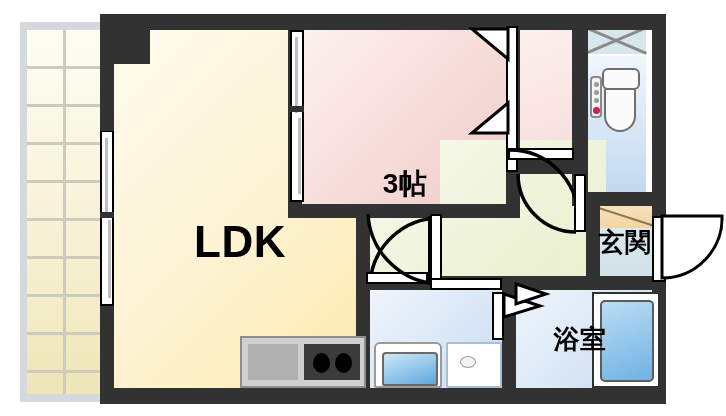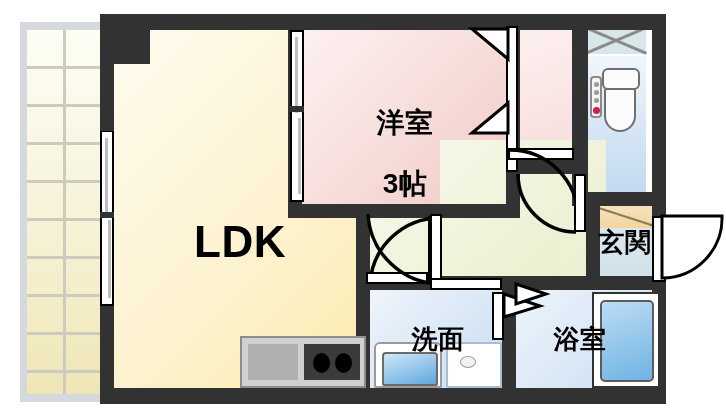--- a/index.html
+++ b/index.html
@@ -213,24 +213,23 @@
   <div class="fx wc-panel" style="left:590px;top:76px;width:12px;height:42px;">
     <div class="wc-dot" style="left:2px;top:4px;"></div>
     <div class="wc-dot" style="left:2px;top:12px;"></div>
     <div class="wc-dot" style="left:2px;top:20px;"></div>
     <div class="wc-dot red" style="left:1px;top:29px;"></div>
   </div>
 
   <div class="label" style="left:160px;top:218px;width:160px;font-size:44px;">LDK</div>
 
   <div class="label" style="left:330px;top:78px;width:150px;font-size:28px;">
-    <span>洋室</span><br>
+    <br>
     <span>3帖</span>
   </div>
 
 
-  <div class="label" style="left:388px;top:325px;width:100px;font-size:26px;">洗面</div>
 
   <div class="label" style="left:588px;top:228px;width:74px;font-size:26px;">玄関</div>
 
   <div class="label" style="left:530px;top:325px;width:100px;font-size:26px;">浴室</div>
 
 </div>
 
 </body></html>

